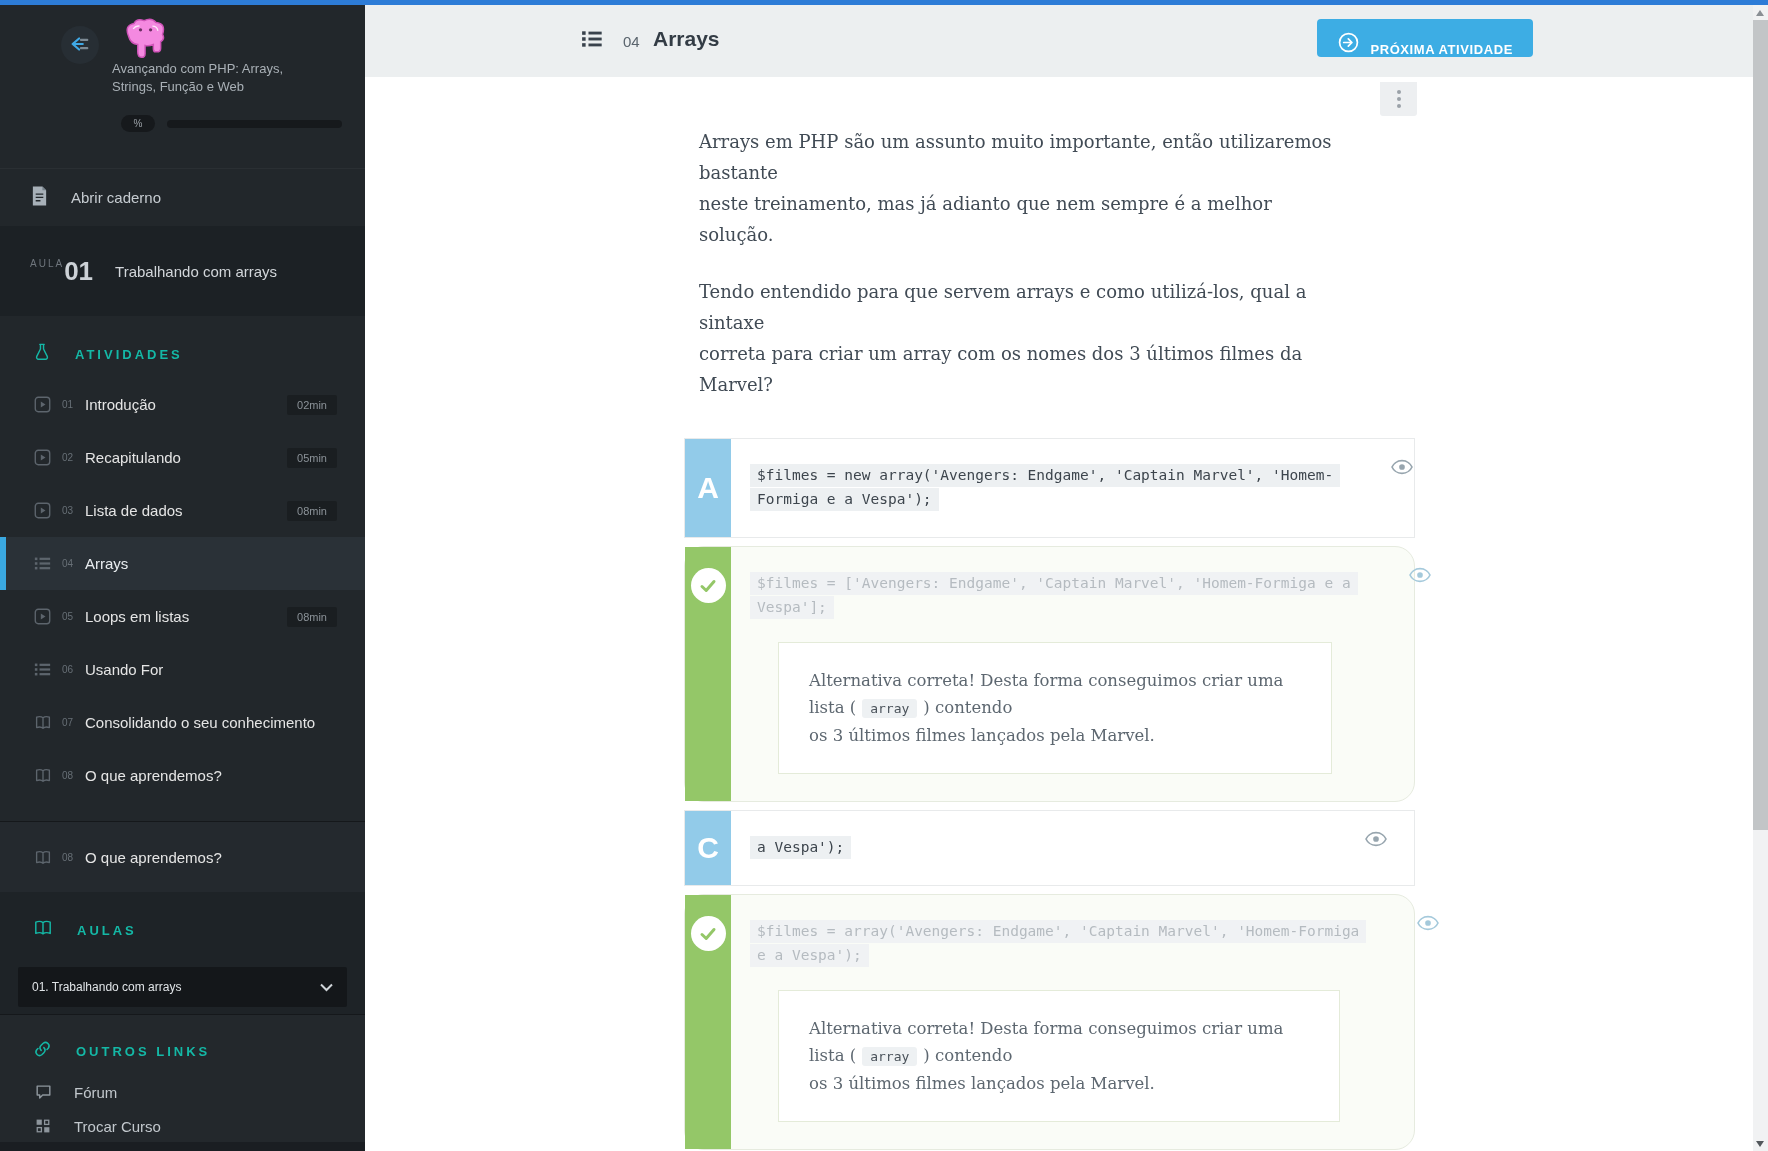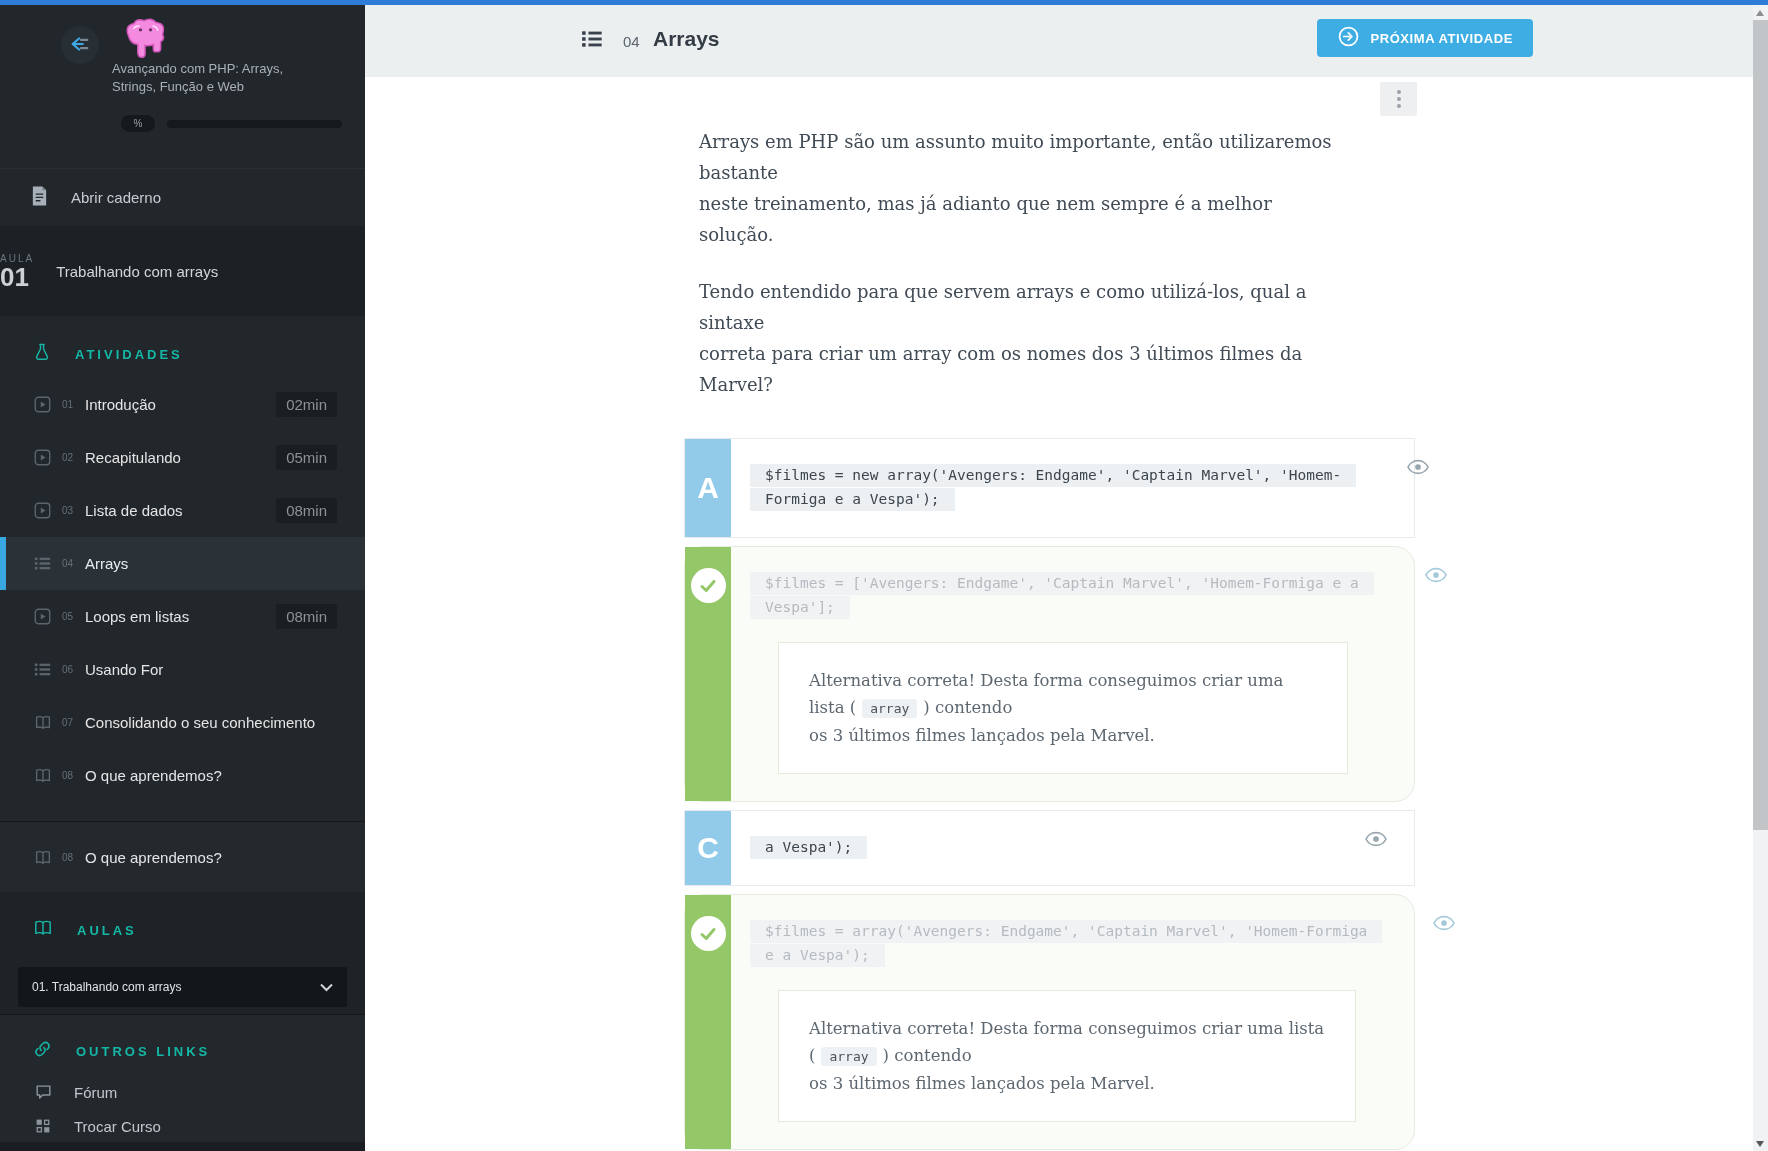--- a/index.html
+++ b/index.html
@@ -16,33 +16,33 @@
   .logo { position:absolute; left:82px; top:12px; }
   .course-title { position:absolute; left:72px; top:55px; font-size:13px; line-height:18px; color:#a9b0b6; white-space:pre-line; }
   .progress-row { position:absolute; left:81px; top:110px; right:23px; display:flex; align-items:center; }
   .pct-pill { width:34px; height:17px; border-radius:9px; background:#16191c; color:#9aa0a6; font-size:10px; display:flex; align-items:center; justify-content:center; }
   .pbar { flex:1; height:8px; margin-left:12px; border-radius:4px; background:#16191c; }
 
   .sb-notebook { height:58px; display:flex; align-items:center; padding-left:30px; border-top:1px solid rgba(255,255,255,.04); cursor:pointer; }
   .sb-notebook .nb-label { margin-left:22px; font-size:15px; color:#c6ccd1; }
 
   .sb-lesson { height:90px; background:#1c2125; display:flex; align-items:center; }
-  .lesson-num { display:flex; flex-direction:column; }
+  .lesson-num { margin-left:30px; display:flex; }
   .lesson-num .aula { font-size:10px; letter-spacing:2px; color:#6f767d; }
   .lesson-num .n01 { font-size:26px; font-weight:bold; color:#ccd1d6; line-height:26px; }
   .lesson-title { margin-left:22px; font-size:15px; color:#d2d6da; }
 
   .sb-acts { padding-top:14px; }
   .sb-sec-head { height:48px; display:flex; align-items:center; padding-left:33px; color:#14b8a6; }
   .sb-sec-head .sec-label { margin-left:24px; font-size:13px; font-weight:bold; letter-spacing:3px; }
   .sb-item { height:53px; display:flex; align-items:center; padding-left:33px; cursor:pointer; position:relative; }
   .sb-item .it-ic { color:#5d656d; display:flex; width:19px; justify-content:center; }
   .sb-item .it-num { margin-left:10px; font-size:10px; color:#676f76; width:15px; }
   .sb-item .it-label { margin-left:8px; font-size:15px; color:#e5e5e5; }
-  .sb-item .it-dur { margin-left:auto; margin-right:28px; font-size:15px; color:#8b9298; background:#1a1e21; padding:4px 10px; border-radius:2px; }
+  .sb-item .it-dur { margin-left:auto; margin-right:28px; font-size:11px; color:#8b9298; background:#1a1e21; padding:4px 10px; border-radius:2px; }
   .sb-item .it-dur:empty { display:none; }
   .sb-item.active { background:#2a3137; box-shadow:inset 6px 0 0 #3aa8e0; }
   .sb-item.active .it-label { color:#e9edf0; }
 
   .sb-pinned { margin-top:19px; border-top:1px solid #15181b; background:#24292e; height:71px; display:flex; align-items:center; }
   .sb-aulas { background:#1e2327; padding-top:14px; height:122px; }
   .aulas-select { margin:13px 18px 0 18px; height:40px; background:#14171a; border-radius:2px; display:flex; align-items:center; padding:0 14px; cursor:pointer; }
   .aulas-select .sel-label { font-size:12px; color:#e0e4e7; }
   .aulas-select .chev { margin-left:auto; color:#d0d5d9; }
 
@@ -51,40 +51,40 @@
   .sb-link .lk-ic { color:#8d959c; display:flex; width:18px; justify-content:center; }
   .sb-link .lk-label { margin-left:22px; font-size:15px; color:#c2c8cd; }
   .sb-bottom { position:absolute; bottom:0; left:0; right:0; height:9px; background:#1a1e22; }
 
   
   .main { position:absolute; left:365px; top:5px; width:1388px; height:1146px; background:#fff; }
   .m-header { height:72px; background:#eceff0; position:relative; }
   .mh-listicon { position:absolute; left:216px; top:23px; color:#39424c; }
   .mh-num { position:absolute; left:258px; top:28px; font-size:15px; color:#5a646d; }
   .mh-title { position:absolute; left:288px; top:22px; font-size:21px; font-weight:bold; color:#333c45; }
-  .btn { display:flex; align-items:center; gap:10px; border:none; border-radius:4px; color:#fff; font-family:"Liberation Sans",sans-serif; font-size:13px; font-weight:bold; letter-spacing:.6px; cursor:pointer; }
+  .btn { display:flex; align-items:flex-end; gap:10px; border:none; border-radius:4px; color:#fff; font-family:"Liberation Sans",sans-serif; font-size:13px; font-weight:bold; letter-spacing:.6px; cursor:pointer; }
   .btn-blue { background:#3dade4; }
   .mh-next { position:absolute; right:220px; top:14px; height:38px; padding:0 20px; }
 
   .kebab { position:absolute; left:1015px; top:77px; width:37px; height:34px; background:#edeff1; border:none; border-radius:0 0 3px 3px; cursor:pointer; display:flex; flex-direction:column; align-items:center; justify-content:center; gap:3px; }
   .kebab i { width:4px; height:4px; border-radius:50%; background:#9aa1a8; }
 
   .content { padding-left:319px; }
   .q-par { width:660px; padding-left:15px; font-family:"DejaVu Serif","Liberation Serif",serif; font-size:18px; line-height:31px; color:#414b55; white-space:pre-line; }
   .q1 { padding-top:49px; }
   .q2 { padding-top:26px; }
 
   .options { width:731px; margin-top:38px; }
   .option { display:flex; border:1px solid #e8eaeb; margin-bottom:8px; background:#fff; cursor:pointer; }
   .option.correct { background:#fafcf7; border-color:#e6ebdf;border-radius:20px; }
   .opt-letter { flex:none; width:46px; background:#92cbe9; color:#fff; display:flex; align-items:center; justify-content:center; font-size:30px; font-weight:bold; }
   .option.correct .opt-letter { background:#94c768; align-items:flex-start; }
   .check-circle { margin-top:21px; width:35px; height:35px; border-radius:50%; background:#fff; display:flex; align-items:center; justify-content:center; }
   .opt-body { flex:1; position:relative; padding:25px 100px 25px 19px; }
-  .codeline { display:inline-block; font-family:"DejaVu Sans Mono","Liberation Mono",monospace; font-size:14.5px; line-height:17px; color:#3d454d; background:#edf0f2; padding:3px 15px; margin-bottom:1px; white-space:pre;text-align:right; }
+  .codeline { display:inline-block; font-family:"DejaVu Sans Mono","Liberation Mono",monospace; font-size:14.5px; line-height:17px; color:#3d454d; background:#edf0f2; padding:3px 7px; margin-bottom:1px; white-space:pre;text-align:right; }
   .option.correct .codeline { color:#b5bbc0; background:#f0f2f4; }
   .eye { position:absolute; top:20px; right:27px; color:#97a5ae; background:none; border:none; cursor:pointer; }
   .option.correct .eye { color:#a4c9db; }
   .feedback { margin:22px 26px 2px 28px; border:1px solid #e4ebd9; background:#fff; padding:24px 30px; font-family:"DejaVu Serif","Liberation Serif",serif; font-size:16.5px; line-height:27px; color:#5d6770; }
   .chip { font-family:"DejaVu Sans Mono","Liberation Mono",monospace; font-size:13px; color:#4a525a; background:#eef1f3; border-radius:3px; padding:2px 8px; margin:0 6px; }
 
   
   .scrollbar { position:absolute; right:0; top:5px; width:15px; height:1146px; background:#f1f2f3; }
   .sb-arrow-up { position:absolute; top:5px; left:3px; width:0; height:0; border-left:4.5px solid transparent; border-right:4.5px solid transparent; border-bottom:6px solid #8a8f94; }
   .sb-thumb { position:absolute; top:15px; left:0; width:15px; height:810px; background:#c2c5c7; }

